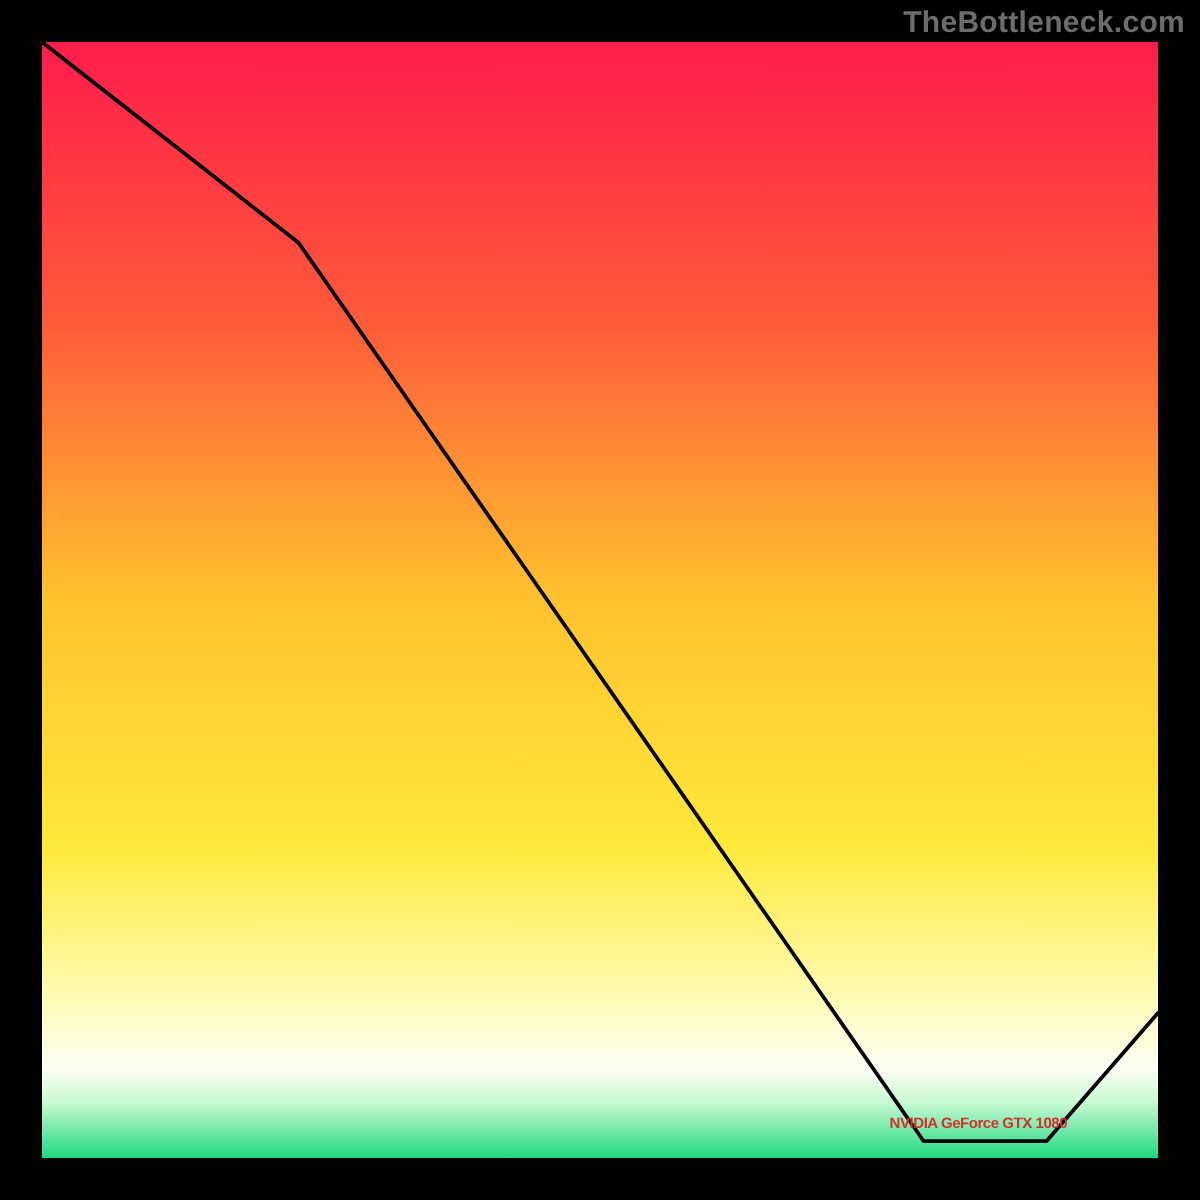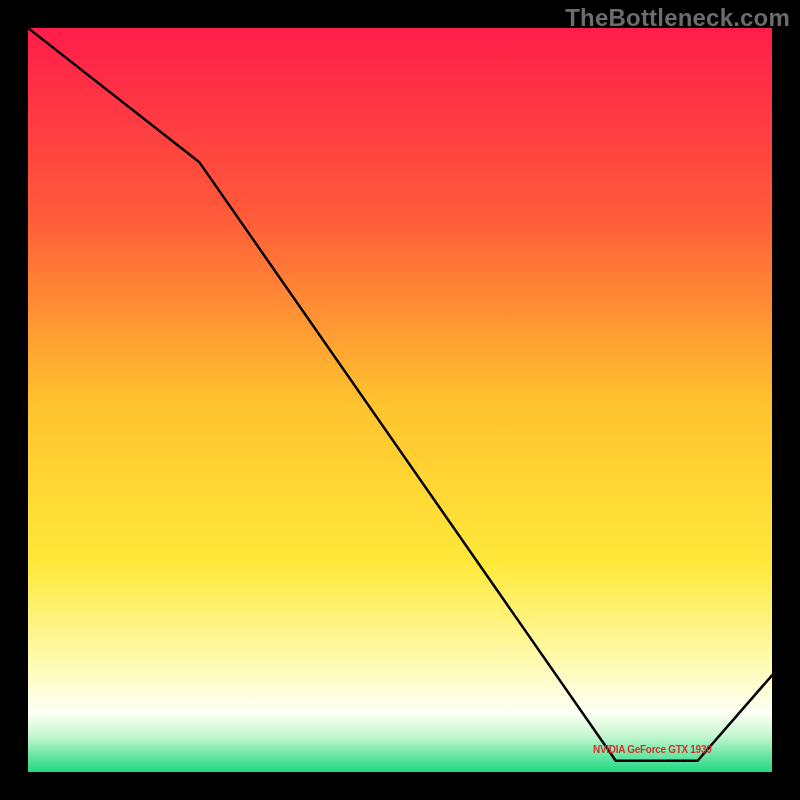--- a/index.html
+++ b/index.html
@@ -9,21 +9,21 @@
     width: 800px;
     height: 800px;
     background: #000;
   }
   .watermark {
     position: absolute;
     top: 4px;
     right: 10px;
     color: #6c6c6c;
     font-family: Arial, Helvetica, sans-serif;
-    font-size: 24px;
+    font-size: 20px;
     font-weight: 600;
     letter-spacing: 0.2px;
     z-index: 40;
   }
   .plot-area {
     position: absolute;
     left: 28px;
     top: 28px;
     width: 744px;
     height: 744px;
@@ -64,16 +64,16 @@
             <stop offset="86%" stop-color="#fffcb8"></stop>
             <stop offset="92%" stop-color="#fdfff5"></stop>
             <stop offset="95%" stop-color="#c9f8d2"></stop>
             <stop offset="100%" stop-color="#1ed981"></stop>
           </linearGradient>
       </defs>
       <rect x="0" y="0" width="744" height="744" fill="url(#bg-grad)"></rect>
       <path id="curve-path" fill="none" stroke="#000" stroke-width="2.5" stroke-linecap="round" stroke-linejoin="round" d="M0.0 0.0 L171.1 133.9 L587.8 732.8 L669.6 732.8 L744.0 647.3"></path>
     </svg>
 
-    <div class="annotation" id="anno" style="left: 565.08px; top: 715.68px;">NVIDIA GeForce GTX 1930</div>
+    <div class="annotation" id="anno" style="left: 565.08px; top: 715.68px;">NVIDIA GeForce GTX 1080</div>
   </div>
 
 </div>
 
 </body></html>

